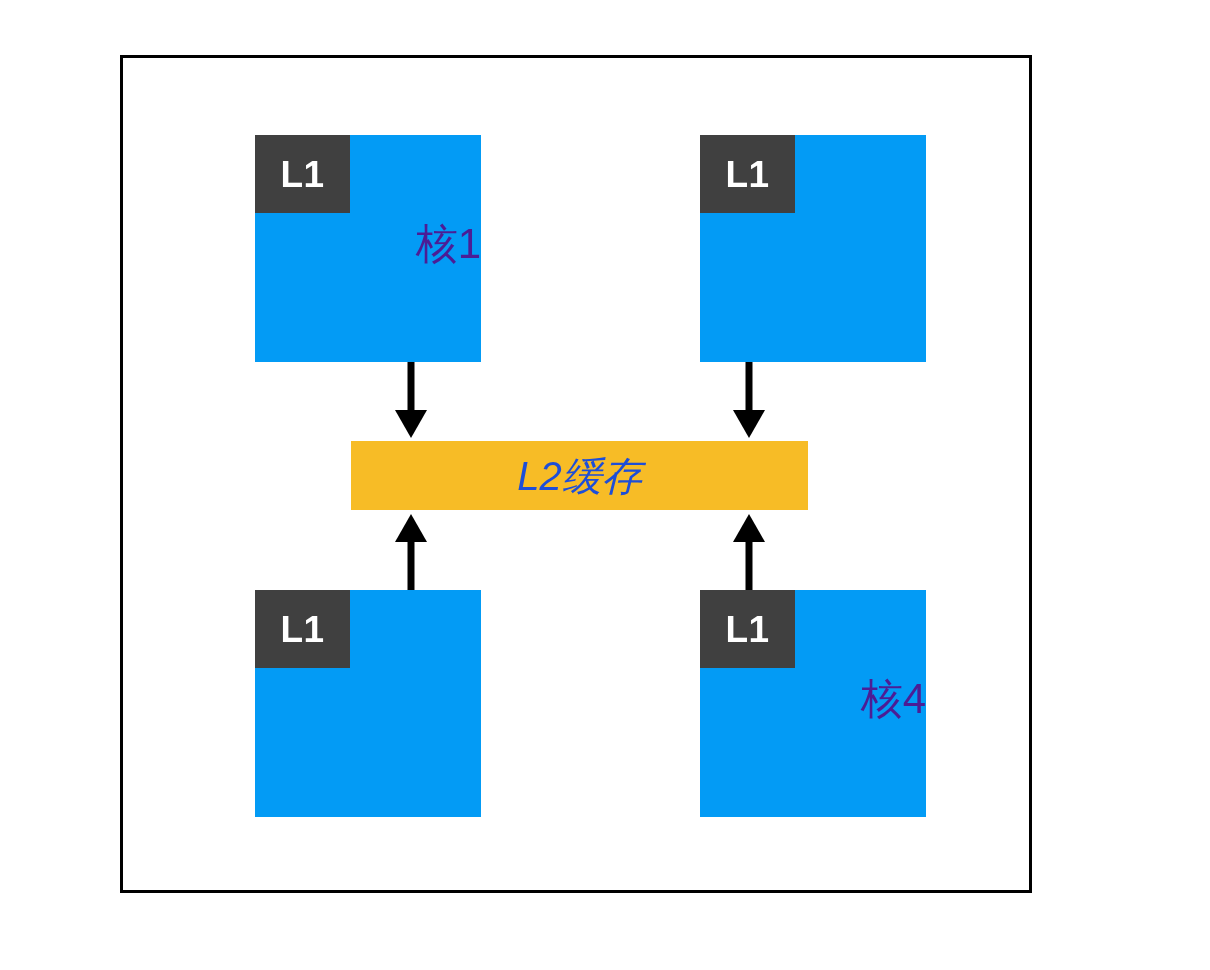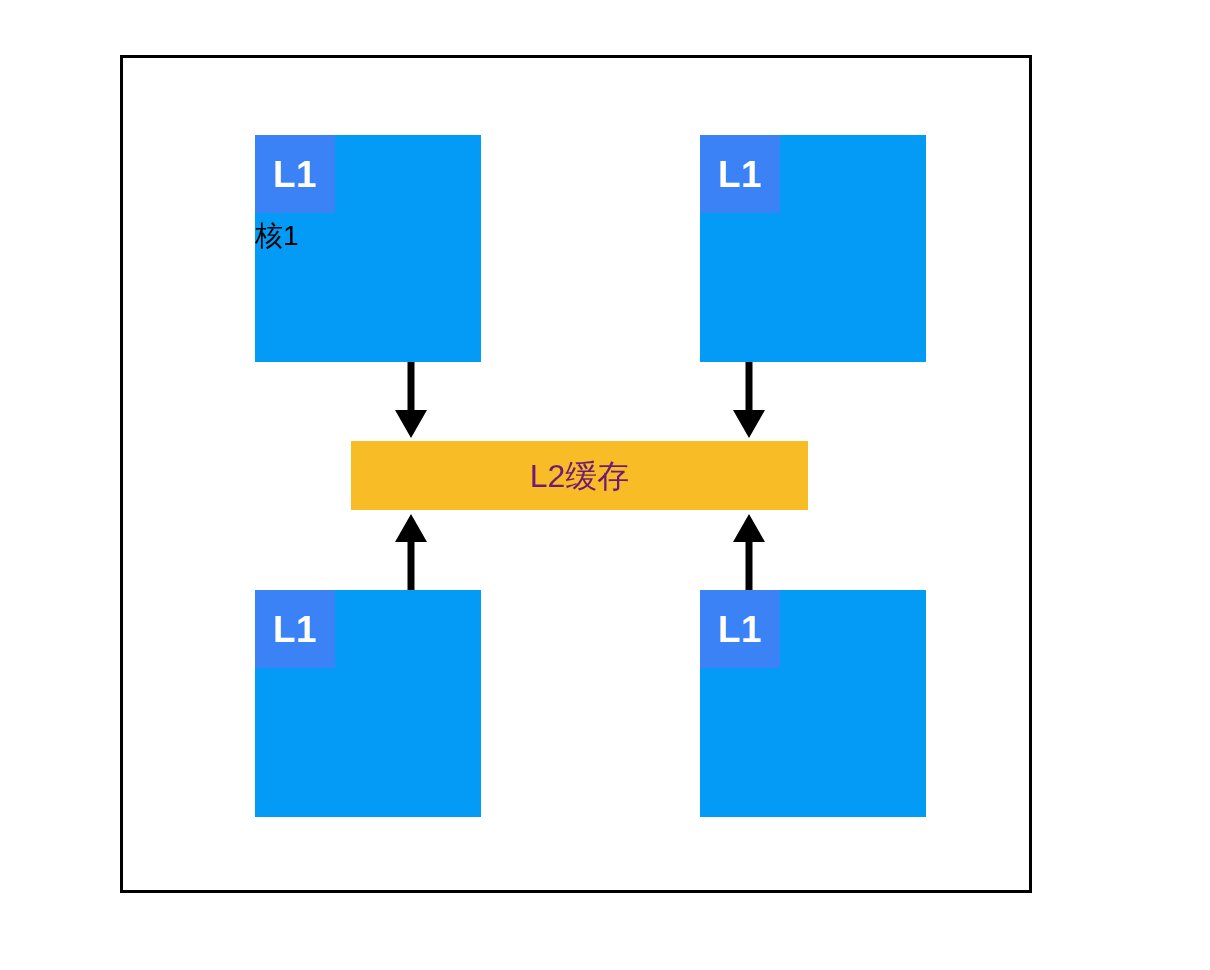--- a/index.html
+++ b/index.html
@@ -43,65 +43,66 @@
   .core-1 { left: 255px; top: 135px; }
   .core-2 { left: 700px; top: 135px; }
   .core-3 { left: 255px; top: 590px; }
   .core-4 { left: 700px; top: 590px; }
 
   
   .l1-badge {
     position: absolute;
     left: 0;
     top: 0;
-    width: 80px;
+    width: 95px;
     height: 78px;
-    background: #3b82f6;
+    background: #404040;
     display: flex;
     align-items: center;
     justify-content: center;
   }
   .l1-badge .l1-text {
     color: #ffffff;
     font-size: 37px;
     font-weight: bold;
     line-height: 1;
     letter-spacing: 0.5px;
   }
 
   
   .core-label {
     position: absolute;
     left: 0;
     right: 0;
     top: 86px;
-    text-align: left;
-    color: #000000;
-    font-size: 28px;
+    text-align: right;
+    color: #4c1d95;
+    font-size: 42px;
     font-weight: normal;
     line-height: 1.1;
   }
 
   
   .l2-bar {
     position: absolute;
     left: 351px;
     top: 441px;
     width: 457px;
     height: 69px;
     background: #F7BC26;
     display: flex;
     align-items: center;
     justify-content: center;
   }
   .l2-bar .l2-text {
-    color: #701a75;
-    font-size: 32px;
+    color: #1d4ed8;
+    font-size: 40px;
     font-weight: normal;
     line-height: 1;
+    font-style: italic;
   }
 
   
   .arrow {
     position: absolute;
   }
   .arrow svg { display: block; }
 
   .arrow-c1 { left: 390px; top: 362px; }
   .arrow-c2 { left: 728px; top: 362px; }
@@ -131,20 +132,21 @@
   <div class="core core-3">
     <div class="l1-badge">
       <span class="l1-text">L1</span>
     </div>
   </div>
 
   <div class="core core-4">
     <div class="l1-badge">
       <span class="l1-text">L1</span>
     </div>
+    <div class="core-label">核4</div>
   </div>
 
   <div class="l2-bar">
     <span class="l2-text">L2缓存</span>
   </div>
 
   <div class="arrow arrow-c1">
     <svg width="42" height="78" viewBox="0 0 42 78">
       <line x1="21" y1="0" x2="21" y2="52" stroke="#000000" stroke-width="7"></line>
       <polygon points="21,76 5,48 37,48" fill="#000000"></polygon>

